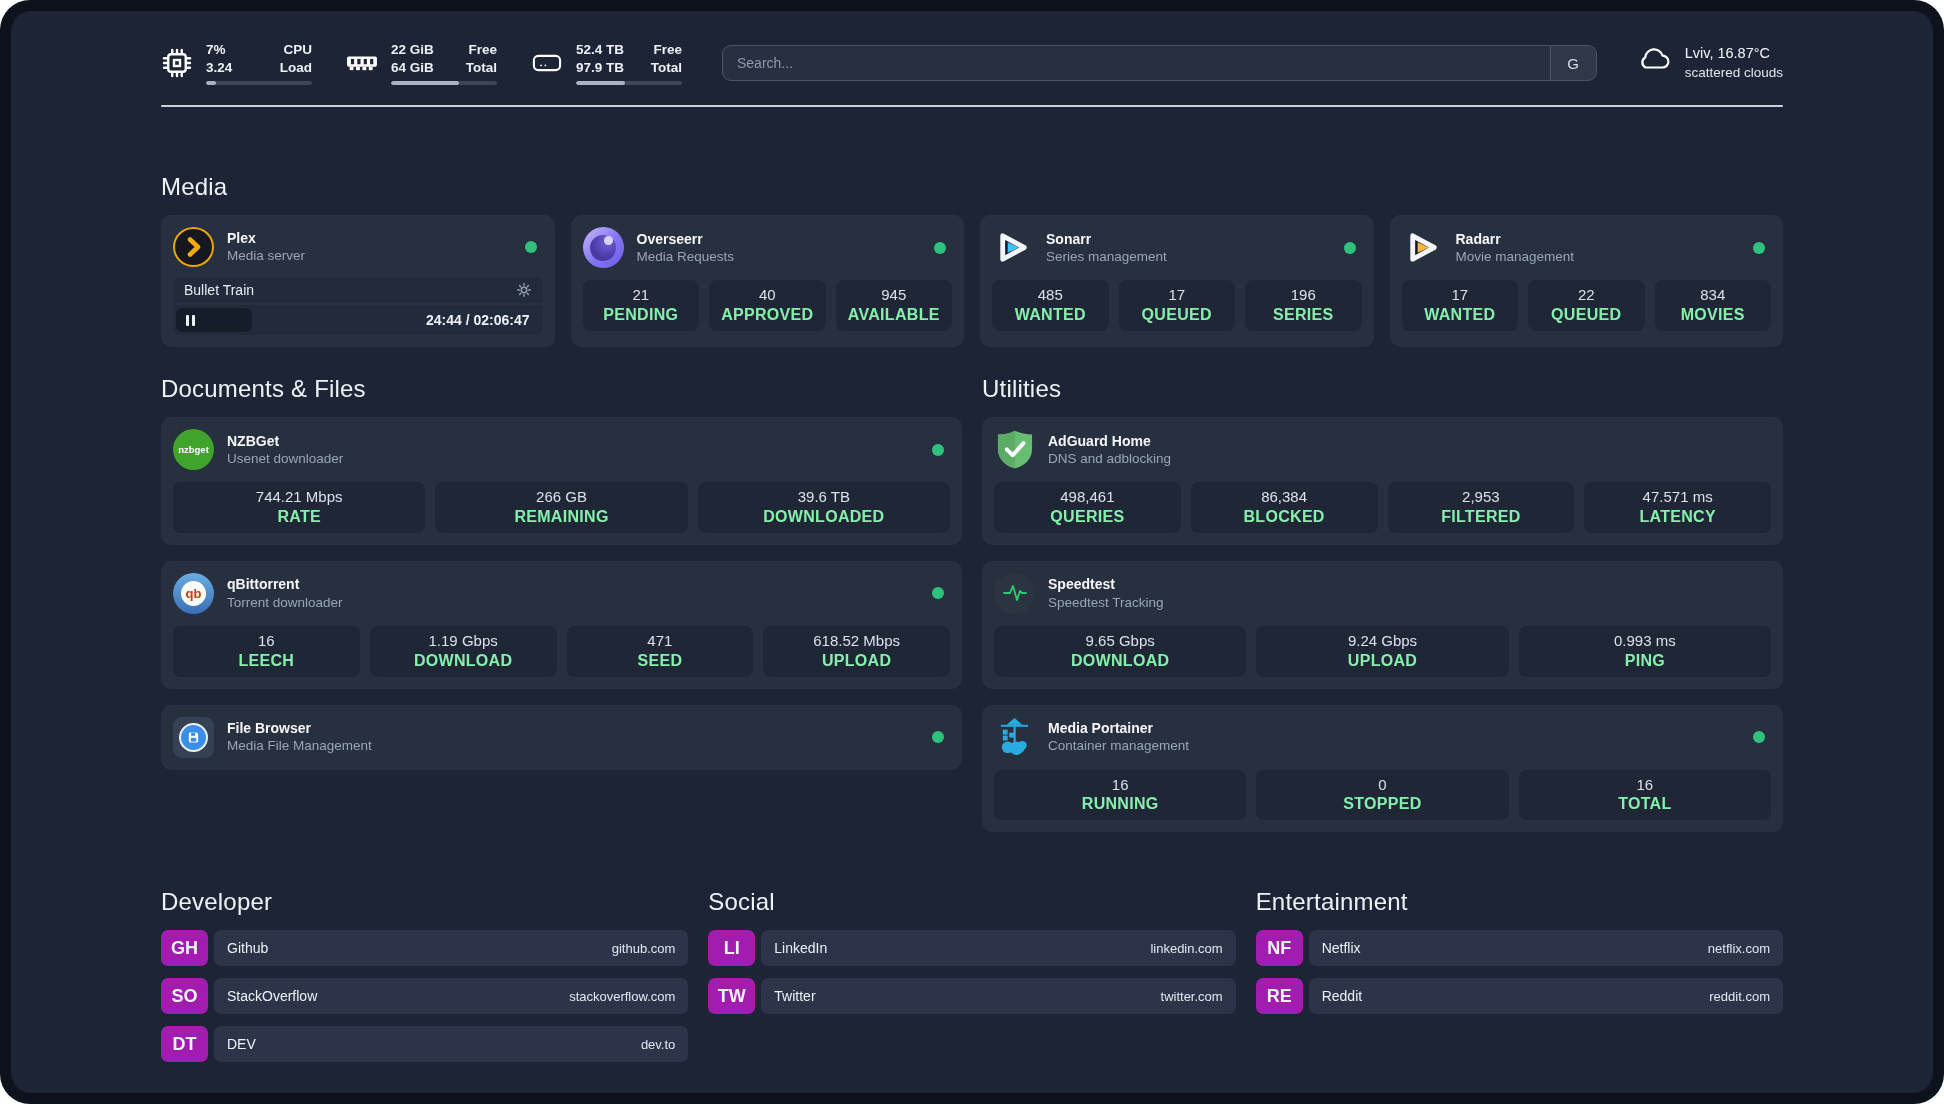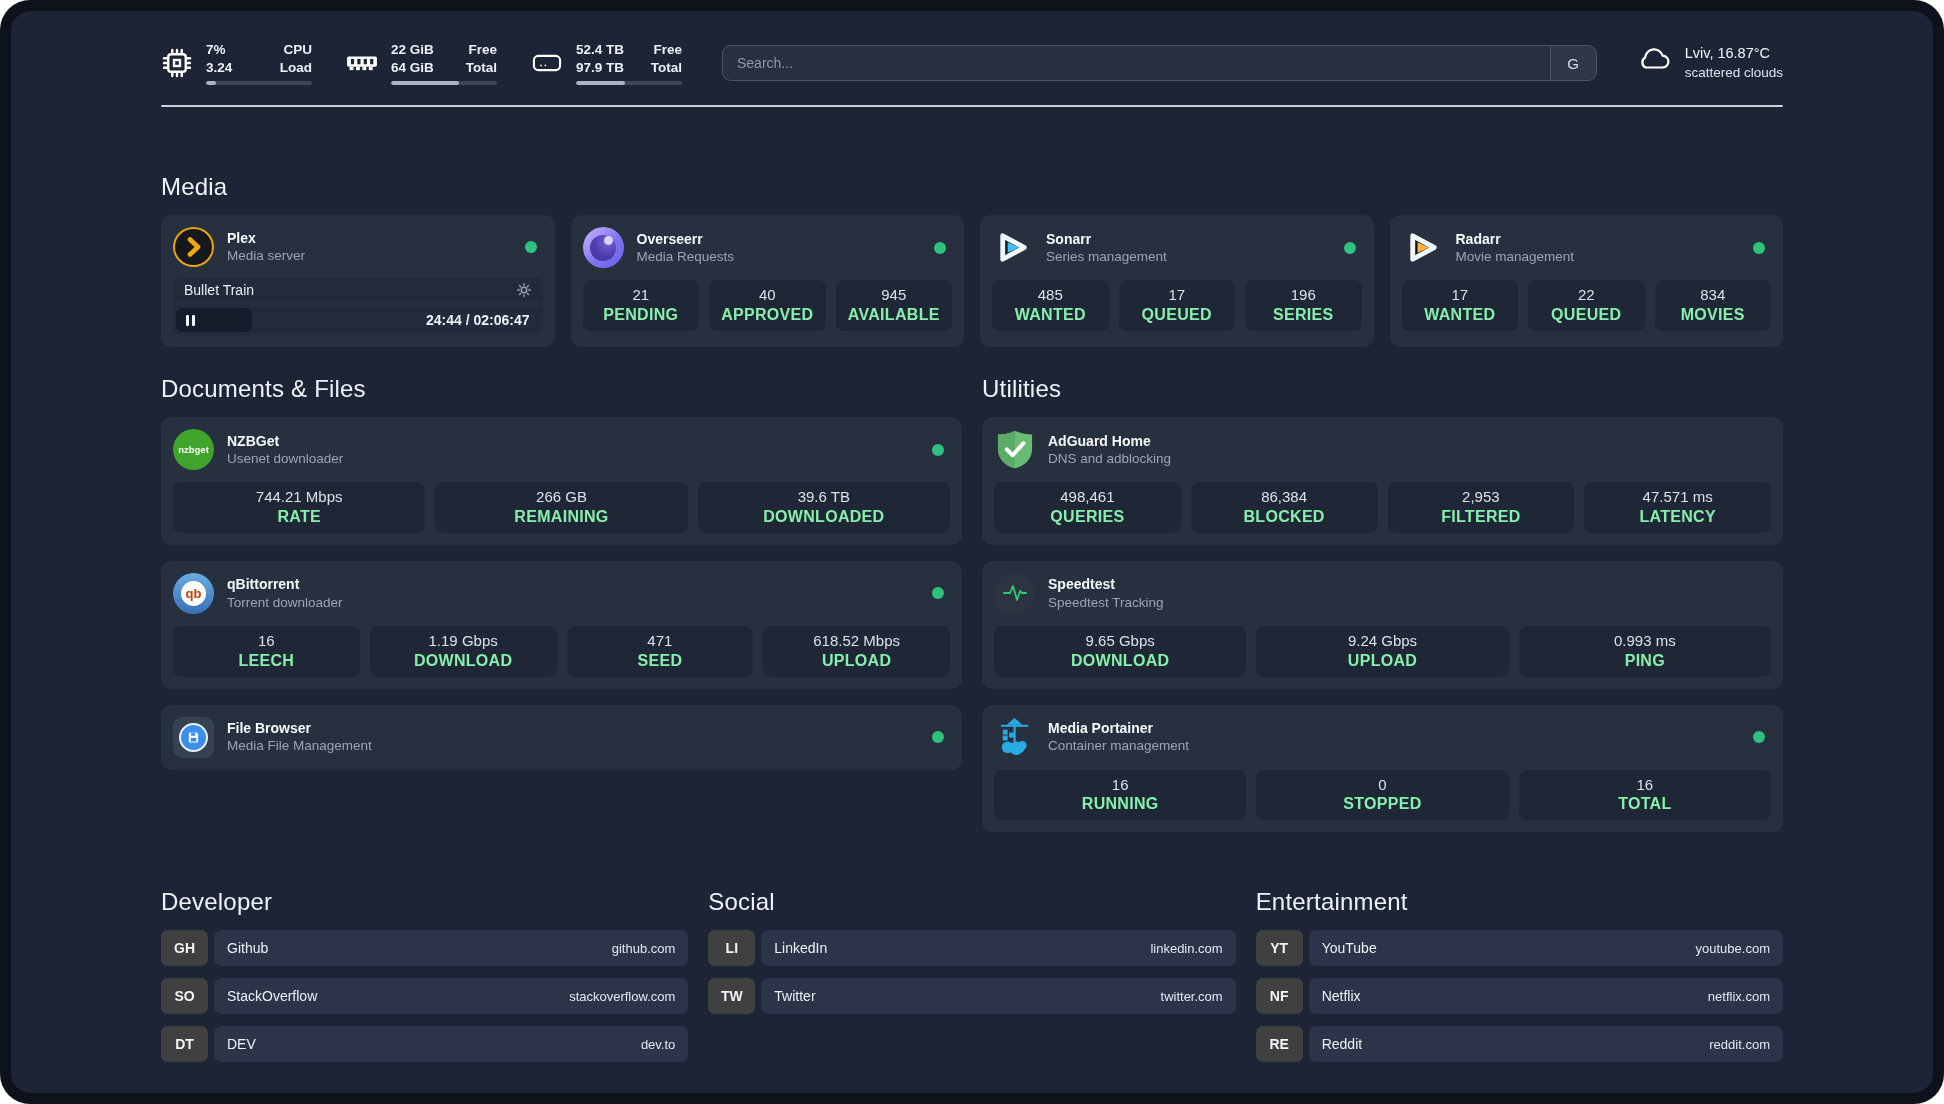--- a/index.html
+++ b/index.html
@@ -52,21 +52,21 @@
 
   .media-grid { display: grid; grid-template-columns: repeat(4, 1fr); gap: 16px; }
   .card { background: #27303f; border-radius: 10px; padding: 12px; }
   .card-header { display: flex; align-items: center; gap: 13px; }
   .app-icon { width: 41px; height: 41px; flex: 0 0 41px; display: flex; align-items: center; justify-content: center; }
   .titles { display: flex; flex-direction: column; line-height: 1.3; }
   .app-title { font-size: 14px; font-weight: 600; color: #f6f8fb; }
   .app-sub { font-size: 13.5px; color: #9aa4b8; }
   .dot { width: 12px; height: 12px; border-radius: 50%; background: #2ec27e; margin-left: auto; margin-right: 6px; flex: 0 0 12px; }
 
-  .stats-row { display: flex; gap: 10px; margin-top: 12px; }
+  .stats-row { display: flex; gap: 10px; margin-top: 12px; justify-content: flex-end; }
   .stat { flex: 1; background: #1f2736; border-radius: 8px; padding: 6px 4px 7px; text-align: center; }
   .stat-value { font-size: 15px; color: #dbe0e9; line-height: 1.25; }
   .stat-label { font-size: 16px; font-weight: 700; color: #86efac; letter-spacing: 0.3px; margin-top: 1px; }
 
   
   .player { margin-top: 10px; }
   .player-title-row { background: #222b3c; border-radius: 8px 8px 0 0; padding: 5px 11px;
     display: flex; align-items: center; justify-content: space-between; font-size: 14px; color: #e9edf3; }
   .player-bar { background: #222b3c; border-radius: 0 0 8px 8px; margin-top: 2px; padding: 3px;
     display: flex; align-items: center; height: 30px; }
@@ -76,22 +76,22 @@
   .player-time { margin-left: auto; padding-right: 10px; font-size: 14px; font-weight: 600; color: #eef1f6; }
 
   .two-col { display: grid; grid-template-columns: 1fr 1fr; gap: 20px; margin-top: 28px; align-items: start; }
   .col-head { margin-bottom: 14px; }
   .col-stack { display: flex; flex-direction: column; gap: 16px; }
 
   
   .bookmarks { display: grid; grid-template-columns: 1fr 1fr 1fr; gap: 20px; margin-top: 56px; }
   .bm-head { margin-bottom: 14px; }
   .bm-row { display: flex; gap: 6px; height: 36px; margin-bottom: 12px; cursor: pointer; }
-  .bm-abbr { width: 47px; flex: 0 0 47px; background: #404040; border-radius: 7px;
-    display: flex; align-items: center; justify-content: center; font-size: 14px; font-weight: 600; color: #f0f3f7; }
+  .bm-abbr { width: 47px; flex: 0 0 47px; background: #a21caf; border-radius: 7px;
+    display: flex; align-items: center; justify-content: center; font-size: 18px; font-weight: 600; color: #f0f3f7; }
   .bm-bar { flex: 1; background: #2b3448; border-radius: 7px; display: flex; align-items: center;
     justify-content: space-between; padding: 0 13px; }
   .bm-name { font-size: 14px; color: #eef1f6; }
   .bm-url { font-size: 13px; color: #e3e8ef; }
 
   
   .circle-icon { border-radius: 50%; display: flex; align-items: center; justify-content: center; }
   .plex-circle { width: 40px; height: 40px; background: #17181d; border: 2px solid #e8a50c; }
   .overseerr-circle { width: 41px; height: 41px; background: linear-gradient(135deg, #c9b8fd 0%, #8374f2 55%, #6c5ce7 100%); position: relative; overflow: hidden; }
   .overseerr-inner { position: absolute; left: 7px; top: 8px; width: 26px; height: 26px; border-radius: 50%;
@@ -585,27 +585,20 @@
         <div class="bm-bar">
           <span class="bm-name">Twitter</span>
           <span class="bm-url">twitter.com</span>
         </div>
       </div>
     </div>
 
     <div>
       <div class="section-title bm-head">Entertainment</div>
       <div class="bm-row">
-        <div class="bm-abbr">YT</div>
-        <div class="bm-bar">
-          <span class="bm-name">YouTube</span>
-          <span class="bm-url">youtube.com</span>
-        </div>
-      </div>
-      <div class="bm-row">
         <div class="bm-abbr">NF</div>
         <div class="bm-bar">
           <span class="bm-name">Netflix</span>
           <span class="bm-url">netflix.com</span>
         </div>
       </div>
       <div class="bm-row">
         <div class="bm-abbr">RE</div>
         <div class="bm-bar">
           <span class="bm-name">Reddit</span>

